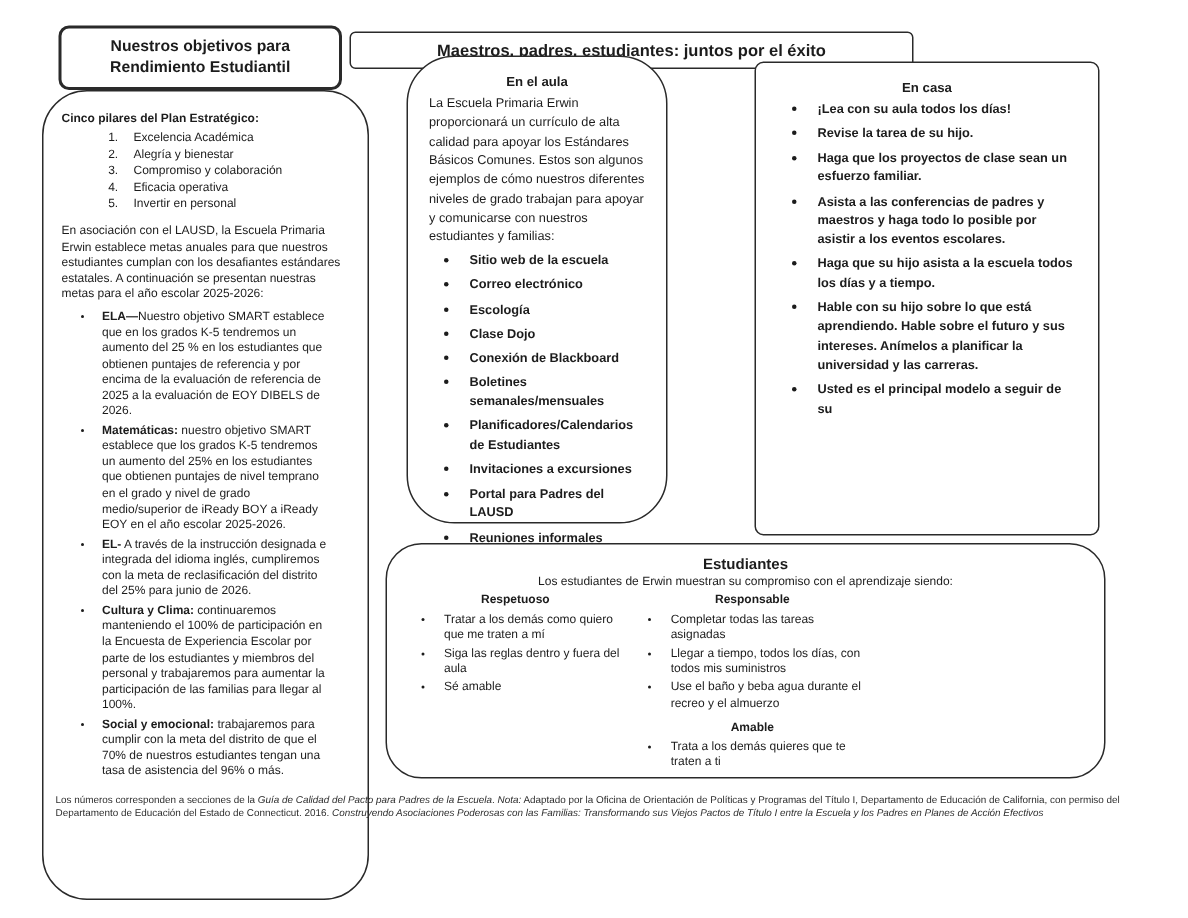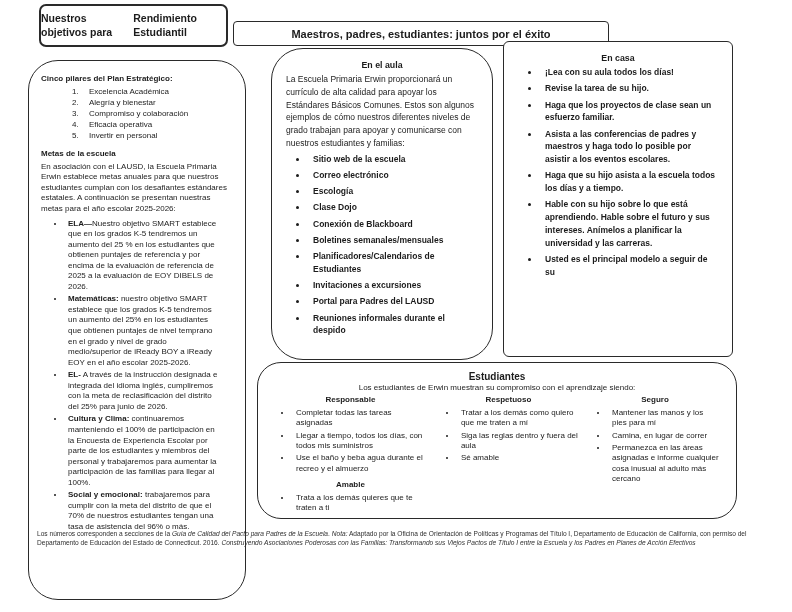--- a/index.html
+++ b/index.html
@@ -4,43 +4,43 @@
 <style>
   html,body{margin:0;padding:0;}
   body{
     width:792px;height:612px;background:#ffffff;position:relative;
     font-family:"Liberation Sans",sans-serif;color:#1c1c1c;
     -webkit-font-smoothing:antialiased;overflow:hidden;
   }
   .box{position:absolute;border:1.5px solid #2a2a2a;background:#fff;box-sizing:border-box;}
 
   
-  #objective-box{left:39px;top:4px;width:189px;height:43px;border-width:2px;border-radius:7px;
-    display:flex;flex-direction:row;justify-content:center;align-items:center;}
+  #objective-box{left:39px;top:17px;width:189px;height:43px;border-width:2px;border-radius:7px;
+    display:flex;flex-direction:column;justify-content:center;align-items:center;}
   #objective-box .l{font-weight:700;font-size:10.5px;line-height:1.3;}
 
   
   #banner-box{left:233px;top:21px;width:376px;height:25px;border-radius:4px;
     display:flex;align-items:center;justify-content:center;}
   #banner-box .l{font-weight:700;font-size:11px;}
 
   
   #left-panel{left:28px;top:60px;width:218px;height:540px;border-radius:30px;
     padding:13px 12px 10px 12px;font-size:8px;line-height:1.32;}
   #left-panel .sec-title{font-weight:700;margin:0 0 2px 0;}
   #left-panel ol{margin:1px 0 8px 0;padding-left:40px;}
   #left-panel ol li{padding-left:8px;margin:0 0 0.5px 0;}
   #left-panel .intro{margin:2px 0 4px 0;}
   #left-panel ul{margin:2px 12px 0 0;padding-left:24px;}
   #left-panel ul li{padding-left:3px;margin-bottom:2px;}
   .b{font-weight:700;}
 
   
   .tall-panel{border-radius:32px;padding:10px 14px;font-size:8.5px;line-height:1.5;}
-  #classroom-panel{left:271px;top:48px;width:222px;height:312px;}
+  #classroom-panel{left:271px;top:37px;width:174px;height:312px;}
   #home-panel{left:503px;top:41px;width:230px;height:316px;border-radius:6px;}
   .tall-panel .p-title{font-weight:700;text-align:center;margin:0 0 1px 0;font-size:8.8px;}
   .tall-panel .intro{margin:0 0 3px 0;}
   .tall-panel ul{margin:0;padding-left:22px;}
   .tall-panel ul li{padding-left:5px;margin-bottom:3.5px;font-weight:700;}
 
   
   #students-panel{left:257px;top:362px;width:480px;height:157px;border-radius:24px;
     padding:7px 10px;font-size:8px;line-height:1.3;}
   #students-panel .p-title{font-weight:700;text-align:center;margin:0;font-size:10px;}
@@ -73,21 +73,20 @@
 
 <div class="box" id="left-panel">
   <p class="sec-title">Cinco pilares del Plan Estratégico:</p>
   <ol>
     <li>Excelencia Académica</li>
     <li>Alegría y bienestar</li>
     <li>Compromiso y colaboración</li>
     <li>Eficacia operativa</li>
     <li>Invertir en personal</li>
   </ol>
-  <p class="sec-title">Metas de la escuela</p>
   <p class="intro">En asociación con el LAUSD, la Escuela Primaria Erwin establece metas anuales para que nuestros estudiantes cumplan con los desafiantes estándares estatales. A continuación se presentan nuestras metas para el año escolar 2025-2026:</p>
   <ul>
     <li><span class="b">ELA—</span><span>Nuestro objetivo SMART establece que en los grados K-5 tendremos un aumento del 25 % en los estudiantes que obtienen puntajes de referencia y por encima de la evaluación de referencia de 2025 a la evaluación de EOY DIBELS de 2026.</span></li>
     <li><span class="b">Matemáticas:</span><span> nuestro objetivo SMART establece que los grados K-5 tendremos un aumento del 25% en los estudiantes que obtienen puntajes de nivel temprano en el grado y nivel de grado medio/superior de iReady BOY a iReady EOY en el año escolar 2025-2026.</span></li>
     <li><span class="b">EL-</span><span> A través de la instrucción designada e integrada del idioma inglés, cumpliremos con la meta de reclasificación del distrito del 25% para junio de 2026.</span></li>
     <li><span class="b">Cultura y Clima:</span><span> continuaremos manteniendo el 100% de participación en la Encuesta de Experiencia Escolar por parte de los estudiantes y miembros del personal y trabajaremos para aumentar la participación de las familias para llegar al 100%.</span></li>
     <li><span class="b">Social y emocional:</span><span> trabajaremos para cumplir con la meta del distrito de que el 70% de nuestros estudiantes tengan una tasa de asistencia del 96% o más.</span></li>
   </ul>
 </div>
 
@@ -118,46 +117,38 @@
     <li>Haga que su hijo asista a la escuela todos los días y a tiempo.</li>
     <li>Hable con su hijo sobre lo que está aprendiendo. Hable sobre el futuro y sus intereses. Anímelos a planificar la universidad y las carreras.</li>
     <li>Usted es el principal modelo a seguir de su</li>
   </ul>
 </div>
 
 <div class="box" id="students-panel">
   <p class="p-title">Estudiantes</p>
   <p class="p-sub">Los estudiantes de Erwin muestran su compromiso con el aprendizaje siendo:</p>
   <div class="stu-cols">
+    <div class="stu-col c1">
+      <p class="stu-head">Respetuoso</p>
+      <ul>
+        <li>Tratar a los demás como quiero que me traten a mí</li>
+        <li>Siga las reglas dentro y fuera del aula</li>
+        <li>Sé amable</li>
+      </ul>
+    </div>
     <div class="stu-col c2">
       <p class="stu-head">Responsable</p>
       <ul>
         <li>Completar todas las tareas asignadas</li>
         <li>Llegar a tiempo, todos los días, con todos mis suministros</li>
         <li>Use el baño y beba agua durante el recreo y el almuerzo</li>
       </ul>
       <div class="amable-block">
         <p class="stu-head">Amable</p>
         <ul>
           <li>Trata a los demás quieres que te traten a ti</li>
         </ul>
       </div>
     </div>
-    <div class="stu-col c1">
-      <p class="stu-head">Respetuoso</p>
-      <ul>
-        <li>Tratar a los demás como quiero que me traten a mí</li>
-        <li>Siga las reglas dentro y fuera del aula</li>
-        <li>Sé amable</li>
-      </ul>
-    </div>
-    <div class="stu-col c3">
-      <p class="stu-head">Seguro</p>
-      <ul>
-        <li>Mantener las manos y los pies para mí</li>
-        <li>Camina, en lugar de correr</li>
-        <li>Permanezca en las áreas asignadas e informe cualquier cosa inusual al adulto más cercano</li>
-      </ul>
-    </div>
   </div>
 </div>
 
 <div id="footer"><span>Los números corresponden a secciones de la </span><span class="it">Guía de Calidad del Pacto para Padres de la Escuela</span><span>. </span><span class="it">Nota:</span><span> Adaptado por la Oficina de Orientación de Políticas y Programas del Título I, Departamento de Educación de California, con permiso del Departamento de Educación del Estado de Connecticut. 2016. </span><span class="it">Construyendo Asociaciones Poderosas con las Familias: Transformando sus Viejos Pactos de Título I entre la Escuela y los Padres en Planes de Acción Efectivos</span></div>
 
 </body></html>

